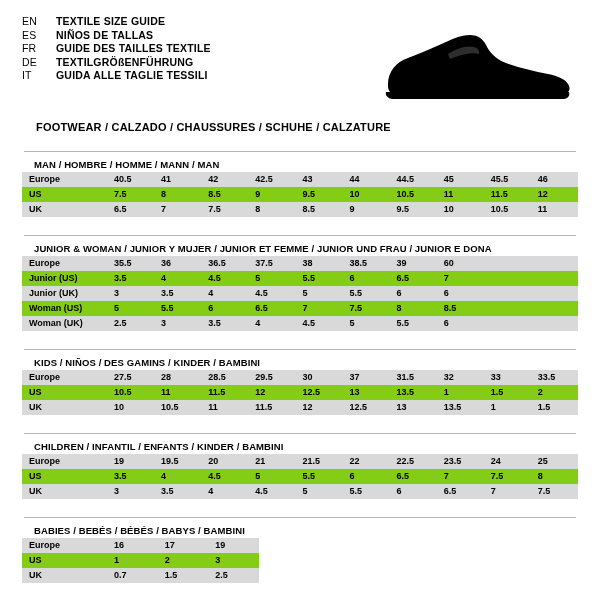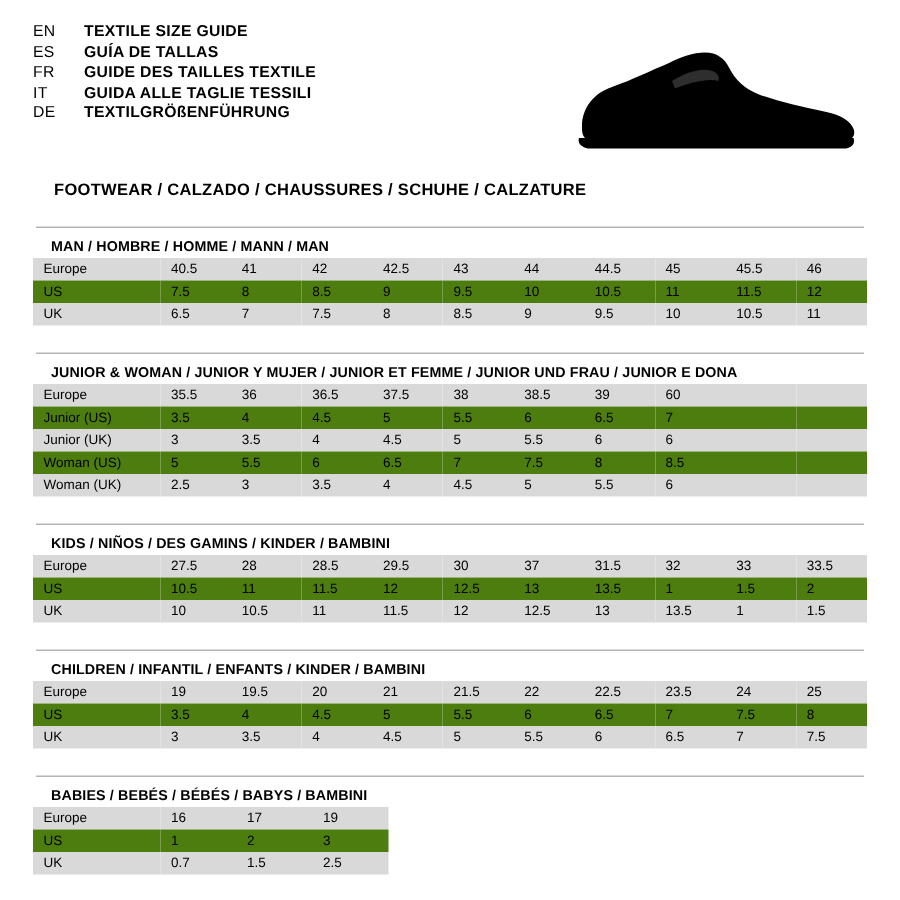--- a/index.html
+++ b/index.html
@@ -71,33 +71,34 @@
     font-weight: bold;
     letter-spacing: 0.1px;
     margin: 0 0 2px 2px;
     padding-left: 10px;
   }
   table.sizes {
     border-collapse: collapse;
     width: 556px;
     font-size: 9px;
     table-layout: fixed;
+    font-weight: bold;
   }
   table.sizes td {
     height: 15px;
     padding: 0 0 0 7px;
     vertical-align: middle;
     white-space: nowrap;
     line-height: 15px;
   }
   table.sizes tr.shade td {
     background: #d9d9d9;
   }
   table.sizes tr.plain td {
-    background: #4d7c0f;
+    background: #84cc16;
   }
   table.sizes td.rowhead {
     width: 78px;
   }
   .divider {
     border-top: 1px solid #b5b5b5;
     margin: 0 2px;
   }
   .spacer-line {
     height: 7px;
@@ -115,33 +116,33 @@
 
   <div class="header">
     <table class="lang-table">
       <tbody>
         <tr>
           <td class="lang-code">EN</td>
           <td class="lang-title">TEXTILE SIZE GUIDE</td>
         </tr>
         <tr>
           <td class="lang-code">ES</td>
-          <td class="lang-title">GUÍA DE TALLAS</td>
+          <td class="lang-title">NIÑOS DE TALLAS</td>
         </tr>
         <tr>
           <td class="lang-code">FR</td>
           <td class="lang-title">GUIDE DES TAILLES TEXTILE</td>
         </tr>
         <tr>
+          <td class="lang-code">DE</td>
+          <td class="lang-title">TEXTILGRÖßENFÜHRUNG</td>
+        </tr>
+        <tr>
           <td class="lang-code">IT</td>
           <td class="lang-title">GUIDA ALLE TAGLIE TESSILI</td>
-        </tr>
-        <tr>
-          <td class="lang-code">DE</td>
-          <td class="lang-title">TEXTILGRÖßENFÜHRUNG</td>
         </tr>
       </tbody>
     </table>
 
     <div class="shoe-wrap">
       <svg width="190" height="74" viewBox="0 0 190 74" xmlns="http://www.w3.org/2000/svg">
         <path fill="#000000" d="M6 52 C6 40, 14 30, 26 26 C40 21, 52 15, 64 10 C72 6, 80 3, 88 3 C96 3, 101 7, 104 13
                  C108 21, 114 27, 124 31 C138 36, 152 39, 166 42 C176 44, 183 47, 186 52
                  C188 55, 188 58, 186 60 L8 60 C6 58, 6 55, 6 52 Z"></path>
         <path fill="#000000" d="M4 60 L187 60 C188 63, 187 66, 182 67 L10 67 C5 66, 3 63, 4 60 Z"></path>

